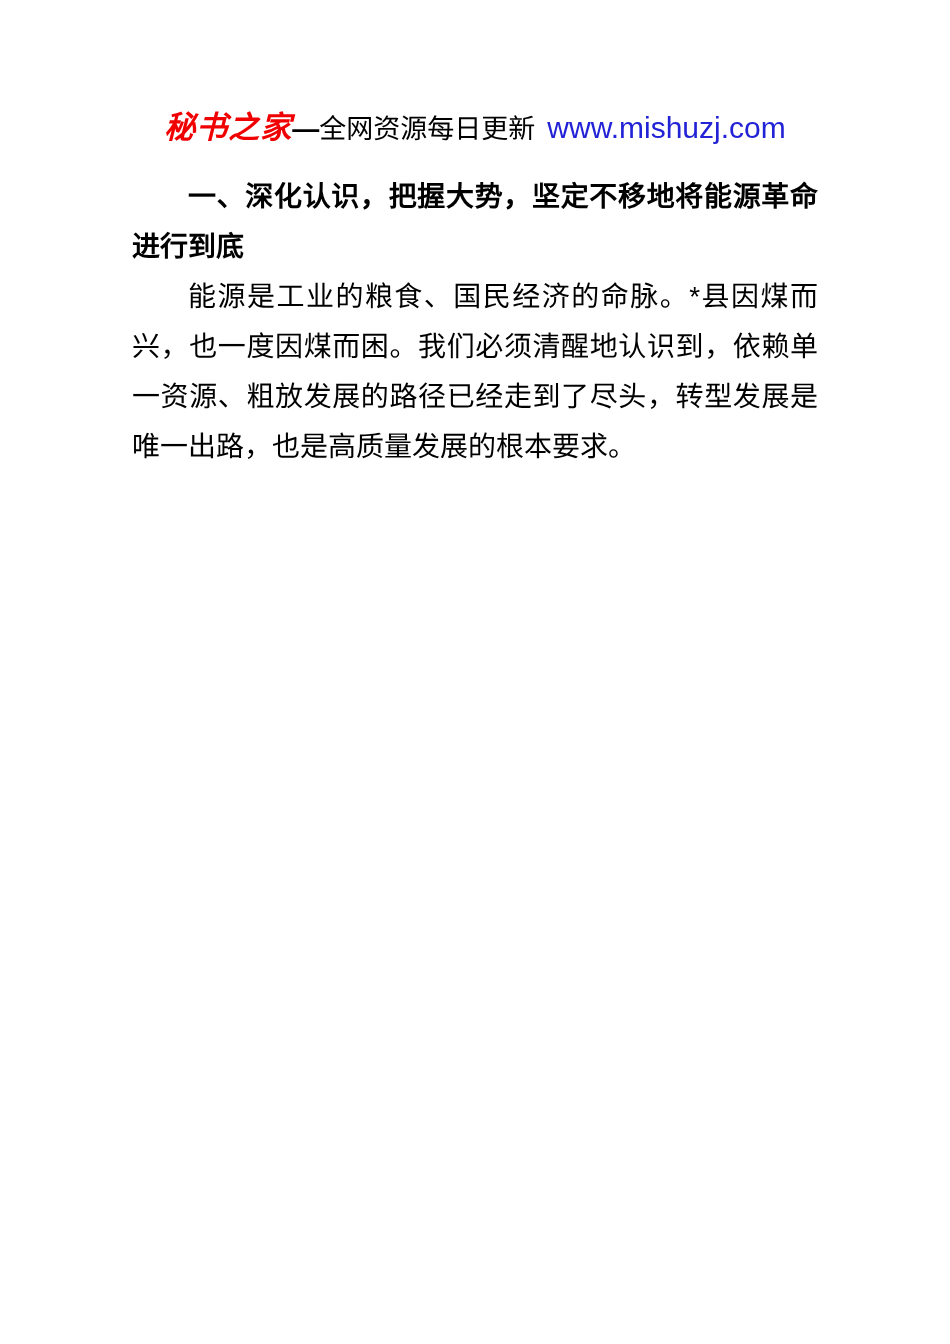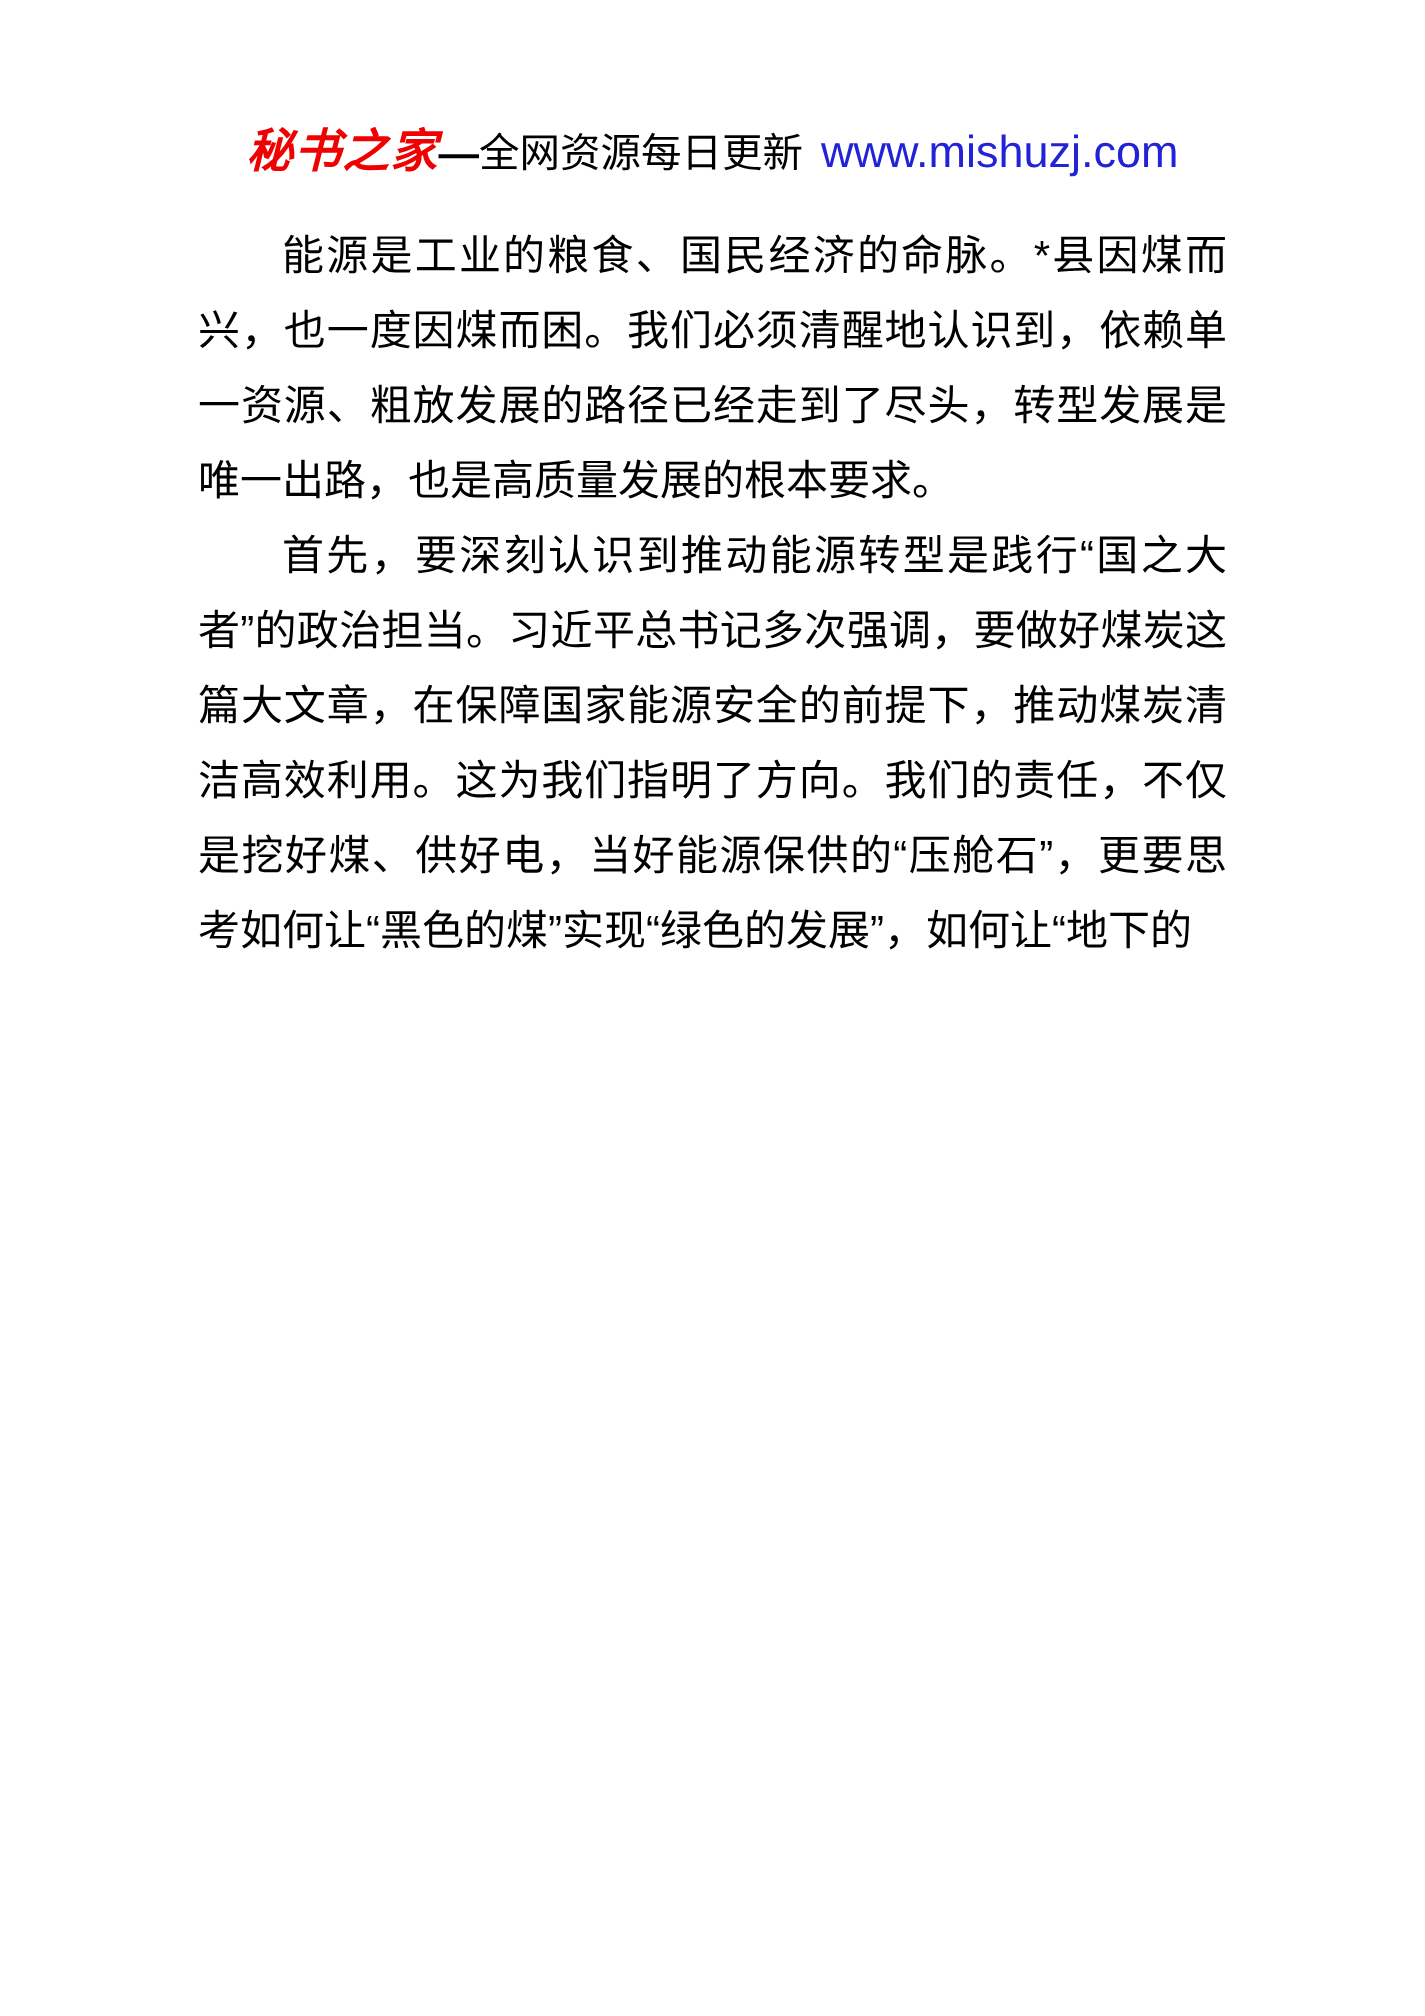--- a/index.html
+++ b/index.html
@@ -10,21 +10,21 @@
     font-family: "Liberation Sans", sans-serif;
     overflow: hidden;
   }
   .page {
     position: relative;
     width: 950px;
     height: 1344px;
     background: #ffffff;
   }
   .doc-header {
-    padding-top: 82px;
+    padding-top: 109px;
     text-align: center;
     white-space: nowrap;
     line-height: 38px;
   }
   .brand {
     color: #f00000;
     font-weight: bold;
     font-style: italic;
     font-size: 31px;
     letter-spacing: 1px;
@@ -66,17 +66,17 @@
 </head>
 <body>
 
 <div class="page">
 
   <div class="doc-header">
     <span class="brand">秘书之家</span><span class="sep">—</span><span class="tagline">全网资源每日更新</span><span class="url">www.mishuzj.com</span>
   </div>
 
   <div class="doc-body">
+    <p class="para heading">一、深化认识，把握大势，坚定不移地将能源革命进行到底</p>
     <p class="para">能源是工业的粮食、国民经济的命脉。*县因煤而兴，也一度因煤而困。我们必须清醒地认识到，依赖单一资源、粗放发展的路径已经走到了尽头，转型发展是唯一出路，也是高质量发展的根本要求。</p>
-    <p class="para">首先，要深刻认识到推动能源转型是践行“国之大者”的政治担当。习近平总书记多次强调，要做好煤炭这篇大文章，在保障国家能源安全的前提下，推动煤炭清洁高效利用。这为我们指明了方向。我们的责任，不仅是挖好煤、供好电，当好能源保供的“压舱石”，更要思考如何让“黑色的煤”实现“绿色的发展”，如何让“地下的</p>
   </div>
 
 </div>
 
 </body></html>

